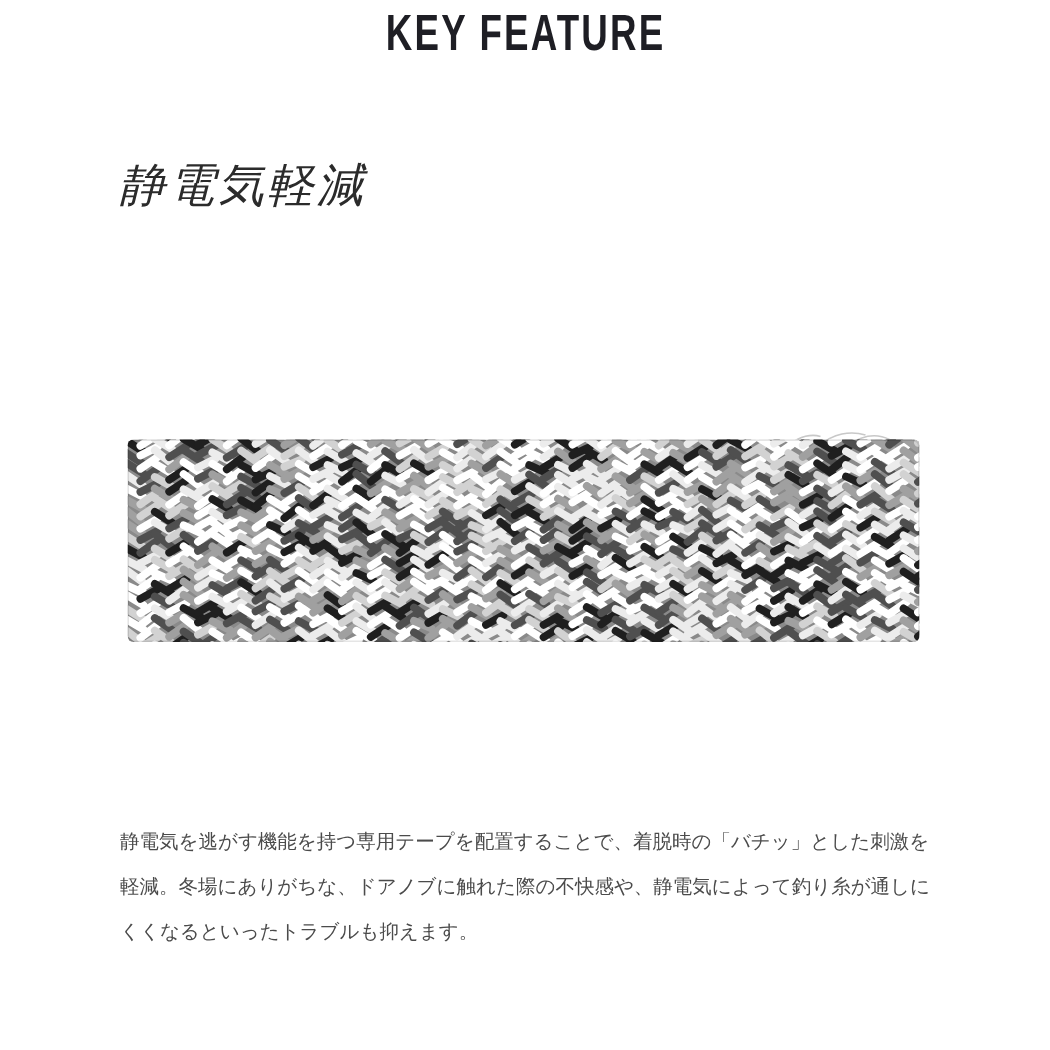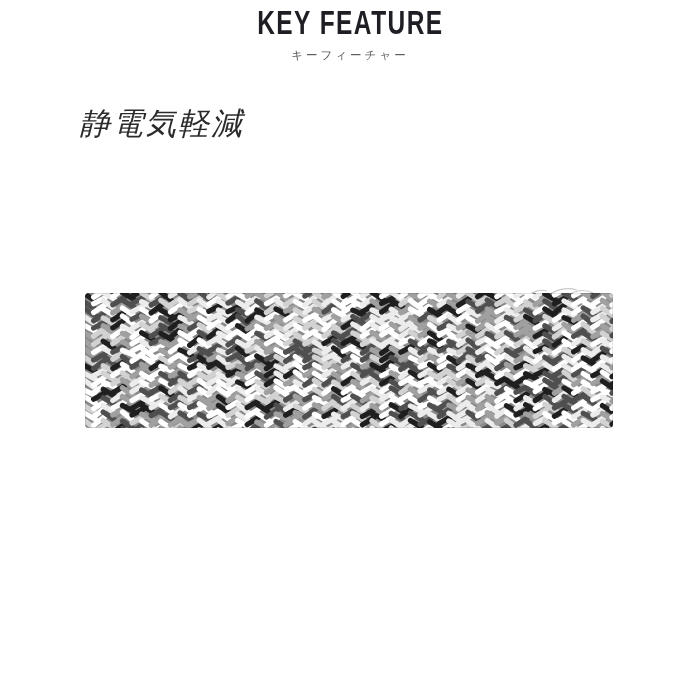--- a/index.html
+++ b/index.html
@@ -83,21 +83,20 @@
 </style>
 </head>
 <body>
 
 <div class="page">
 
   <div class="header">
     <div>
       <span class="title-text">KEY FEATURE</span>
     </div>
-    <div class="subtitle-text">キーフィーチャー</div>
   </div>
 
   <h2 class="feature-heading">静電気軽減</h2>
 
   <div class="photo">
     <svg id="braid-svg" viewBox="0 0 528 143" xmlns="http://www.w3.org/2000/svg">
         <defs>
           <clipPath id="bandclip">
             <rect x="0" y="8" width="528" height="135" rx="4" ry="4"></rect>
           </clipPath>
@@ -1171,14 +1170,15 @@
           <line x1="527.0" y1="123.2" x2="538.6" y2="115.2" stroke="#ffffff" stroke-width="5.2" stroke-linecap="round"></line>
           <line x1="527.0" y1="132.4" x2="538.6" y2="123.2" stroke="#ffffff" stroke-width="5.2" stroke-linecap="round"></line>
           <line x1="527.0" y1="139.3" x2="538.6" y2="131.1" stroke="#1f1f1f" stroke-width="5.2" stroke-linecap="round"></line>
           <line x1="527.0" y1="147.8" x2="538.6" y2="139.3" stroke="#ececec" stroke-width="5.2" stroke-linecap="round"></line>
           <line x1="527.0" y1="155.4" x2="538.6" y2="149.0" stroke="#ffffff" stroke-width="5.2" stroke-linecap="round"></line>
           <rect x="0.5" y="8.5" width="527" height="134" rx="4" fill="none" stroke="rgba(0,0,0,0.10)" stroke-width="1"></rect>
         </g>
       </svg>
   </div>
 
+  <p class="body-text">静電気を逃がす機能を持つ専用テープを配置することで、着脱時の「バチッ」とした刺激を軽減。冬場にありがちな、ドアノブに触れた際の不快感や、静電気によって釣り糸が通しにくくなるといったトラブルも抑えます。</p>
 
 </div>
 
 </body></html>

